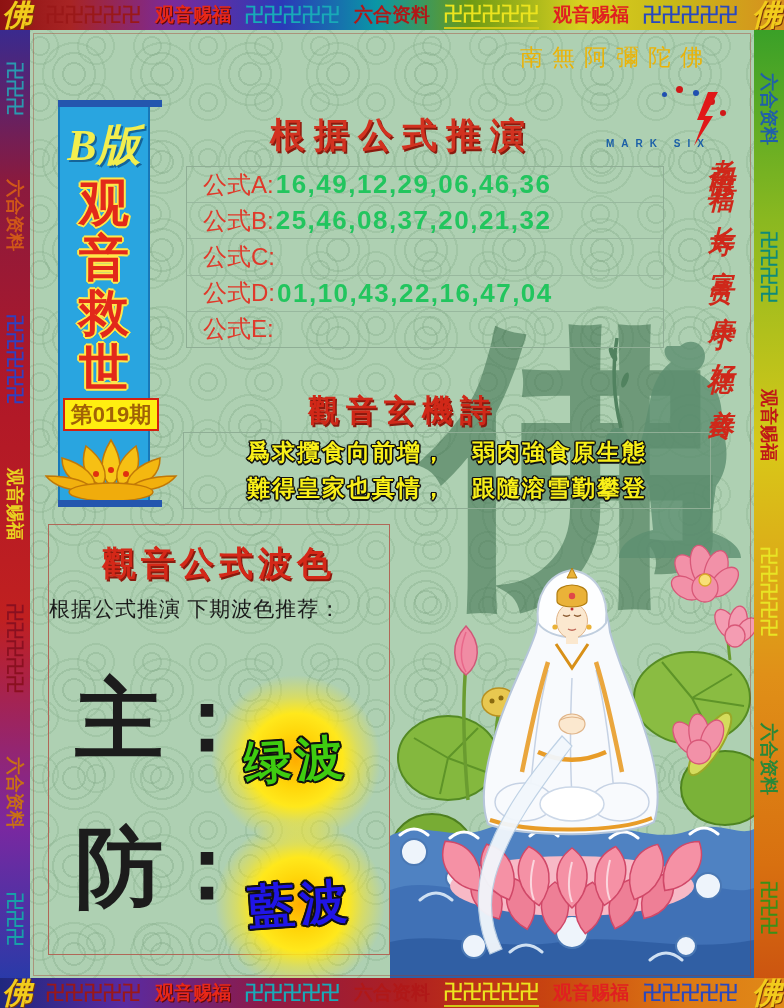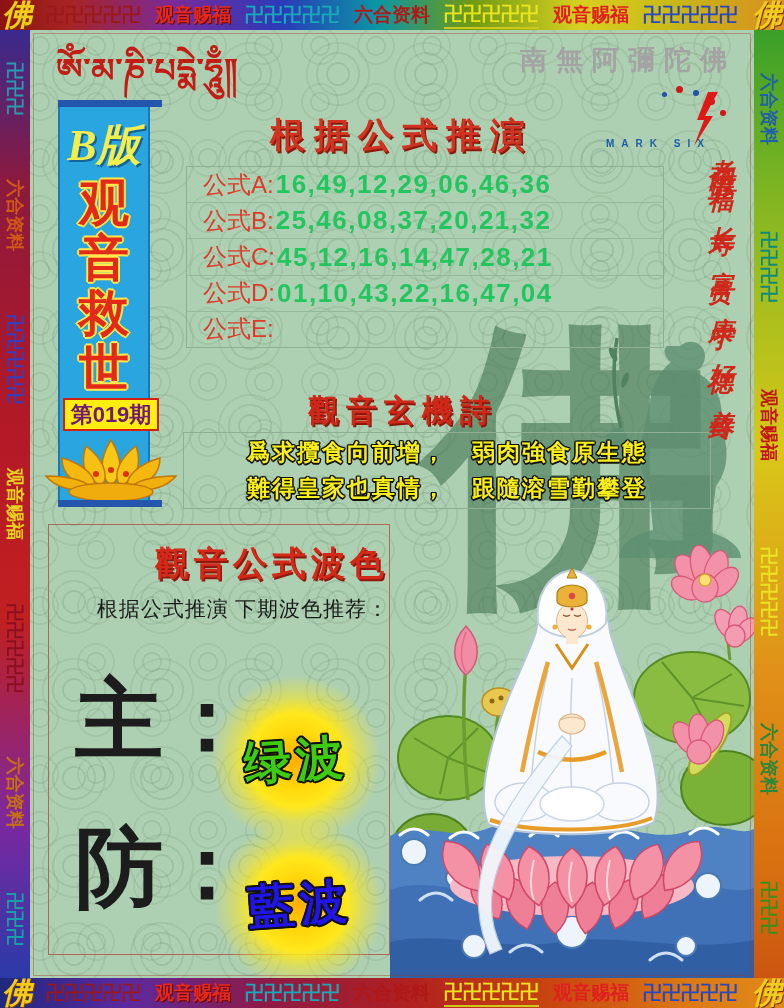--- a/index.html
+++ b/index.html
@@ -63,22 +63,22 @@
   .rc0{color:#2060a8}.rc1{color:#0e8a7a}.rc2{color:#c01818}.rc3{color:#e8e424}
   .rc4{color:#2a8838}.rc5{color:#3a9018}
   
   .tibetan{
     position:absolute; left:56px; top:34px; z-index:3;
     font-size:33px; font-weight:bold; color:#c41b14; letter-spacing:1px;
     font-family:"DejaVu Sans", sans-serif;
   }
   .amitabha{
     position:absolute; left:520px; top:42px; width:236px; z-index:3;
-    font-family:"Liberation Serif", serif; font-weight:bold;
-    font-size:27px; color:#a3a3a3; letter-spacing:9px; white-space:nowrap;
+    font-family:"Liberation Serif", serif; font-weight:normal;
+    font-size:23px; color:#eab308; letter-spacing:9px; white-space:nowrap;
   }
   
   .banner{
     position:absolute; left:58px; top:100px; width:92px; height:407px; z-index:3;
     background:#29a5e0; border-left:2px solid #1878b8; border-right:2px solid #1878b8;
     box-sizing:border-box; text-align:center;
   }
   .banner-hbar{ position:absolute; left:-2px; width:104px; height:7px; background:#2456ae; }
   .banner-hbar.top{ top:0; } .banner-hbar.bot{ bottom:0; }
   .banner-edition{
@@ -92,21 +92,21 @@
   }
   .banner-chars span{
     font-family:"Liberation Serif", serif; font-weight:bold;
     font-size:50px; line-height:55px; color:#e2291a;
     text-shadow:-2px 0 0 #ffe84a, 2px 0 0 #ffe84a, 0 -2px 0 #ffe84a, 0 2px 0 #ffe84a,
                 -1px -1px 0 #ffe84a, 1px 1px 0 #ffe84a, 1px -1px 0 #ffe84a, -1px 1px 0 #ffe84a;
   }
   .issue-box{
     position:absolute; left:3px; top:298px; width:92px; height:29px;
     background:#ffee10; border:2px solid #d42010;
-    color:#701a75; font-weight:bold; font-size:22px; line-height:29px; text-align:center;
+    color:#a16207; font-weight:bold; font-size:22px; line-height:29px; text-align:center;
   }
   .lotus-gold{ position:absolute; left:-20px; top:332px; width:142px; height:72px; }
   
   .logo{ position:absolute; left:598px; top:86px; width:146px; height:68px; z-index:3; }
   .logo-name{
     position:absolute; left:6px; top:20px;
     font-weight:bold; font-size:30px; color:#1b5fa8; letter-spacing:3px;
   }
   .logo-sub{
     position:absolute; left:8px; top:52px;
@@ -149,27 +149,27 @@
     color:#f8ef18; white-space:nowrap;
     text-shadow:-1.5px 0 0 #111, 1.5px 0 0 #111, 0 -1.5px 0 #111, 0 1.5px 0 #111,
                 -1px -1px 0 #111, 1px 1px 0 #111, 1px -1px 0 #111, -1px 1px 0 #111;
   }
   
   .bose{
     position:absolute; left:48px; top:524px; width:342px; height:431px; z-index:3;
     border:1px solid #b06858; box-sizing:border-box;
   }
   .b-title{
-    position:absolute; left:0; top:16px; width:100%; text-align:right;
+    position:absolute; left:0; top:16px; width:100%; text-align:center;
     font-weight:bold; font-size:34px; color:#d42818; letter-spacing:5px;
     text-shadow:1.5px 1.5px 0 #8a1a0e;
     font-family:Liberation Mono, monospace;
   }
   .b-sub{
-    position:absolute; left:0; top:70px; width:100%; text-align:right;
+    position:absolute; left:0; top:70px; width:100%; text-align:left;
     font-family:"Liberation Serif", serif; font-size:21px; color:#1a1a1a; letter-spacing:1px;
   }
   .b-label{
     position:absolute; left:26px; font-family:"Liberation Serif", serif;
     font-size:88px; font-weight:bold; color:#1c1c1c; line-height:1;
   }
   .b-label.main{ top:152px; } .b-label.guard{ top:300px; }
   .b-glow{
     position:absolute; width:170px; height:170px; border-radius:50%;
     background:radial-gradient(circle closest-side,#ffad00 0%,#ffd60a 32%,#ffe81c 55%,rgba(255,232,28,.5) 74%,rgba(255,232,28,0) 100%);
@@ -337,21 +337,20 @@
       <path d="M100,490 C140,503 226,503 262,488" stroke="#e89c28" stroke-width="4" fill="none"></path>
       <ellipse cx="182" cy="394" rx="13" ry="10" fill="#fbe8cf" stroke="#e0b488" stroke-width="1.2"></ellipse>
       <path d="M170,390 q12,-6 24,0" stroke="#e0b488" stroke-width="1.2" fill="none"></path>
     </g>
 
     <path d="M172,406 C142,442 110,482 94,532 C84,564 88,598 100,624 L112,619 C100,595 98,567 108,538 C124,492 154,454 182,416 Z" fill="#f2f7fc" stroke="#bcd0e4" stroke-width="1.2" opacity="0.95"></path>
   </svg>
 
   <div class="content-frame"></div>
 
-  <div class="tibetan">ཨོཾ་མ་ཎི་པདྨེ་ཧཱུྃ༎</div>
 
   <div class="amitabha">南無阿彌陀佛</div>
 
   <div class="banner">
     <div class="banner-hbar top"></div>
     <div class="banner-edition">B版</div>
     <div class="banner-chars">
       <span>观</span>
       <span>音</span>
       <span>救</span>
@@ -393,21 +392,20 @@
     <div class="f-row">
       <span class="f-label">公式A:</span>
       <span class="f-nums">16,49,12,29,06,46,36</span>
     </div>
     <div class="f-row">
       <span class="f-label">公式B:</span>
       <span class="f-nums">25,46,08,37,20,21,32</span>
     </div>
     <div class="f-row">
       <span class="f-label">公式C:</span>
-      <span class="f-nums">45,12,16,14,47,28,21</span>
     </div>
     <div class="f-row">
       <span class="f-label">公式D:</span>
       <span class="f-nums">01,10,43,22,16,47,04</span>
     </div>
     <div class="f-row">
       <span class="f-label">公式E:</span>
     </div>
   </div>
 

